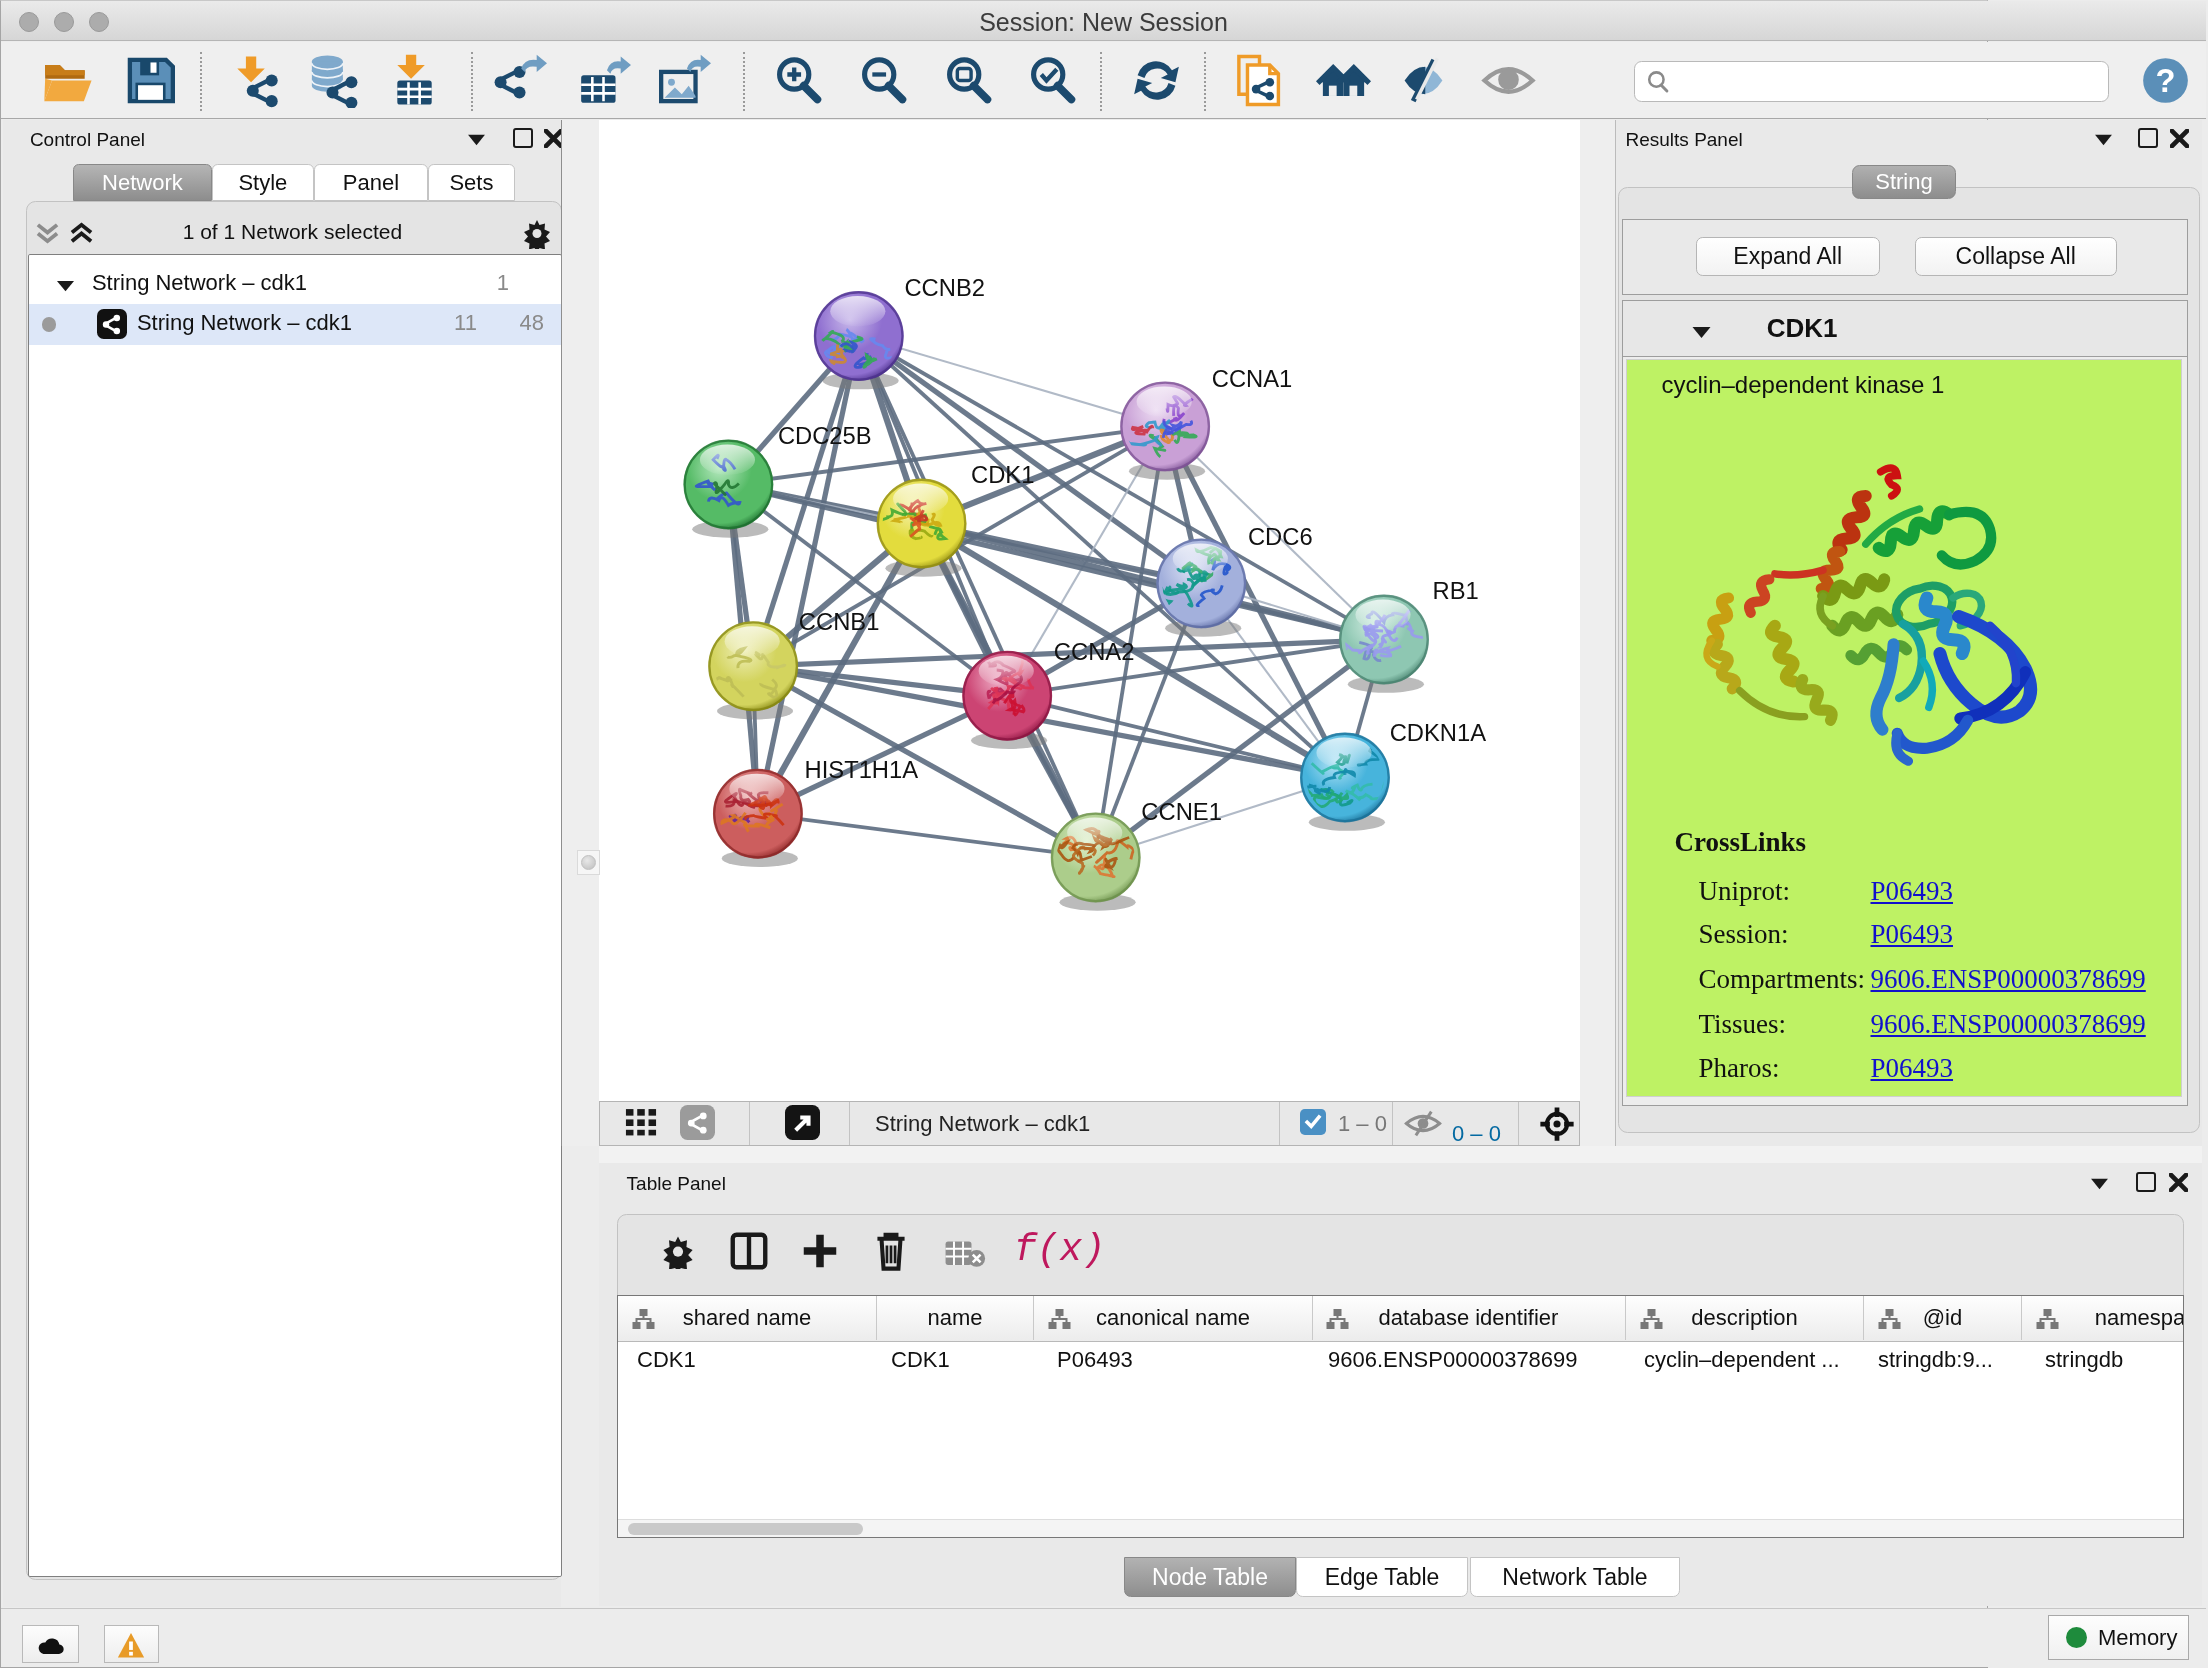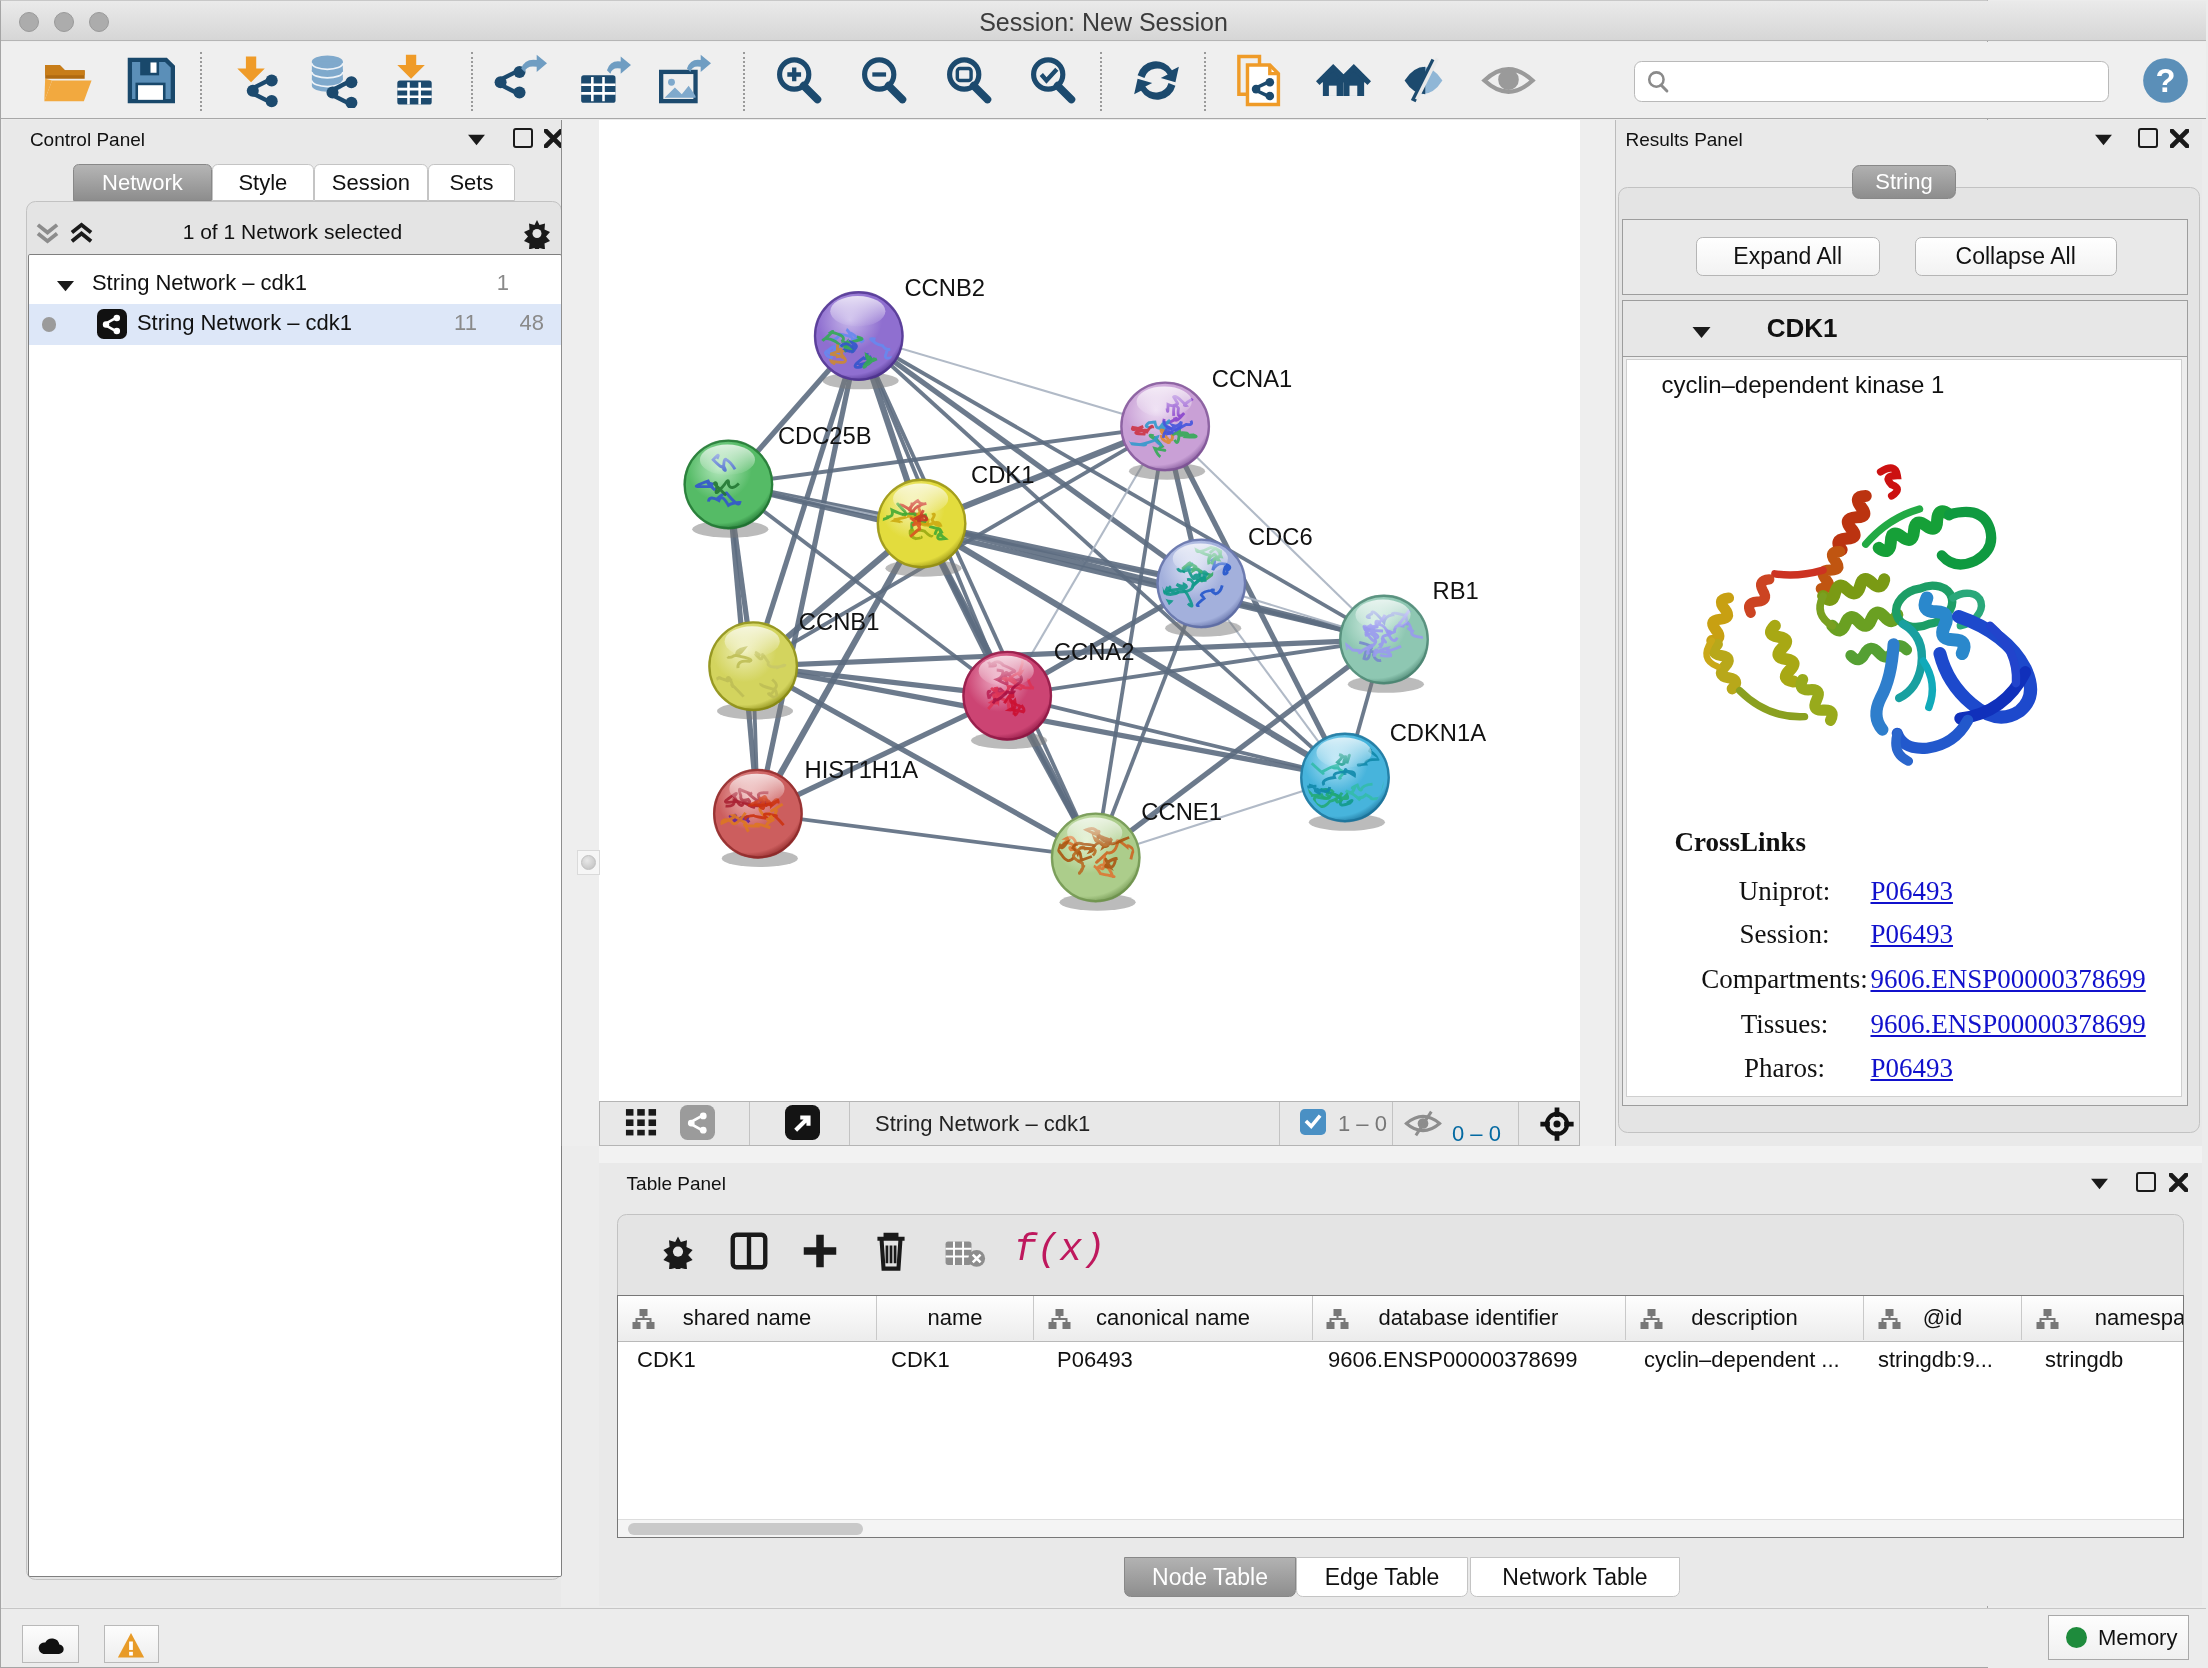--- a/index.html
+++ b/index.html
@@ -226,21 +226,21 @@
         <path d="M2 3 h18 l-9 11 Z" fill="#1a1a1a"></path>
       </svg>
     <div style="position:absolute;left:510px;top:7.6px;width:20px;height:20px;border:2.9px solid #1a1a1a;border-radius:2.9px;"></div>
     <svg style="position:absolute;left:541px;top:8.6px;width:19px;height:19px" viewBox="0 0 20 20">
         <path d="M2 2 L18 18 M18 2 L2 18" stroke="#1a1a1a" stroke-width="5" stroke-linecap="round"></path>
       </svg>
 
     <div style="position:absolute;left:70px;top:44px;width:441px;height:37px;">
       <div class="cptab" style="left:0;width:139px;background:linear-gradient(#b5b5b5,#8d8d8d);color:#fff;border:1px solid #888;">Network</div>
       <div class="cptab" style="left:139px;width:102px;">Style</div>
-      <div class="cptab" style="left:241px;width:114px;">Session</div>
+      <div class="cptab" style="left:241px;width:114px;">Panel</div>
       <div class="cptab" style="left:355px;width:87px;">Sets</div>
     </div>
 
     <div style="position:absolute;left:23px;top:81px;width:536px;height:1379px;background:#e4e4e4;border:1px solid #c2c2c2;border-radius:9.5px;"></div>
 
     <div style="position:absolute;left:23px;top:92px;width:536px;height:42px;">
       <svg style="position:absolute;left:9.5px;top:9.5px;width:25px;height:23px" viewBox="0 0 26 24">
           <path d="M3 3 l10 8 10 -8 M3 12 l10 8 10 -8" stroke="#8c8c8c" stroke-width="4" fill="none"></path>
         </svg>
       <svg style="position:absolute;left:43px;top:9.5px;width:25px;height:23px" viewBox="0 0 26 24">
@@ -696,21 +696,21 @@
       <div class="rbtn" style="left:292px;width:202px;">Collapse All</div>
     </div>
 
     <div style="position:absolute;left:5.7px;top:180px;width:566px;height:806px;background:#ededed;border:1.9px solid #9d9d9d;">
       <div style="position:absolute;left:0;top:0;width:100%;height:56px;background:#e7e7e7;border-bottom:1.9px solid #9d9d9d;">
         <svg style="position:absolute;left:67px;top:23px;width:23px;height:16px" viewBox="0 0 22 16">
             <path d="M2 3 h18 l-9 11 Z" fill="#1a1a1a"></path>
           </svg>
         <div style="position:absolute;left:144px;top:12.4px;font-size:26px;font-weight:bold;color:#111;">CDK1</div>
       </div>
-      <div style="position:absolute;left:3.8px;top:58px;width:556px;height:738px;background:#ffffff;border:1px solid #cfcfcf;text-align:center;">
+      <div style="position:absolute;left:3.8px;top:58px;width:556px;height:738px;background:#bef264;border:1px solid #cfcfcf;">
         <div style="position:absolute;left:34px;top:11.4px;font-size:24px;color:#111;">cyclin–dependent kinase 1</div>
         <svg style="position:absolute;left:57px;top:97px;width:357px;height:319px" viewBox="0 0 385 340">
 <g fill="none" stroke-linecap="round">
 <path d="M212 14 q16 -10 18 4 q-16 0 -6 10 q12 4 0 12" stroke="#cc1111" stroke-width="8"></path>
 <path d="M196 40 Q182 40 191 52 Q200 63 186 63 Q171 64 180 75 Q190 86 175 86 Q161 87 170 98" fill="none" stroke="#bb3310" stroke-width="13" stroke-linecap="round"></path>
 <path d="M168 100 Q155 100 163 110 Q171 120 158 120 Q145 120 153 130 Q161 140 148 140" fill="none" stroke="#c05511" stroke-width="12" stroke-linecap="round"></path>
 <path d="M150 120 q-28 8 -52 4" stroke="#cc3322" stroke-width="8"></path>
 <path d="M92 130 Q79 131 85 142 Q92 153 79 154 Q66 155 72 166" fill="none" stroke="#cc4422" stroke-width="11" stroke-linecap="round"></path>
 <path d="M48 150 Q35 151 44 162 Q52 172 39 173 Q26 174 34 184 Q43 195 30 196" fill="none" stroke="#c8a012" stroke-width="12" stroke-linecap="round"></path>
 <path d="M36 200 Q27 210 40 212 Q53 214 44 224 Q35 234 48 236 Q61 238 52 248" fill="none" stroke="#b8a81a" stroke-width="12" stroke-linecap="round"></path>

